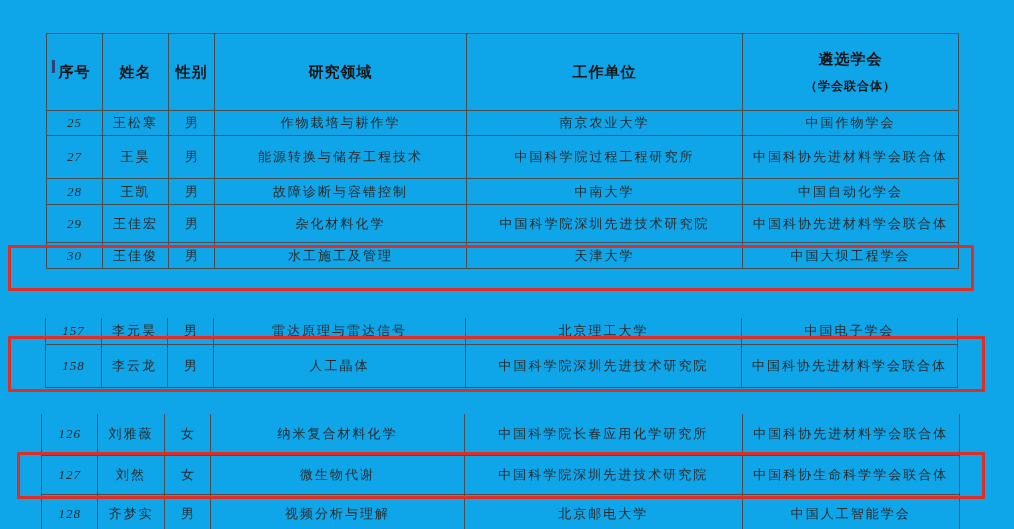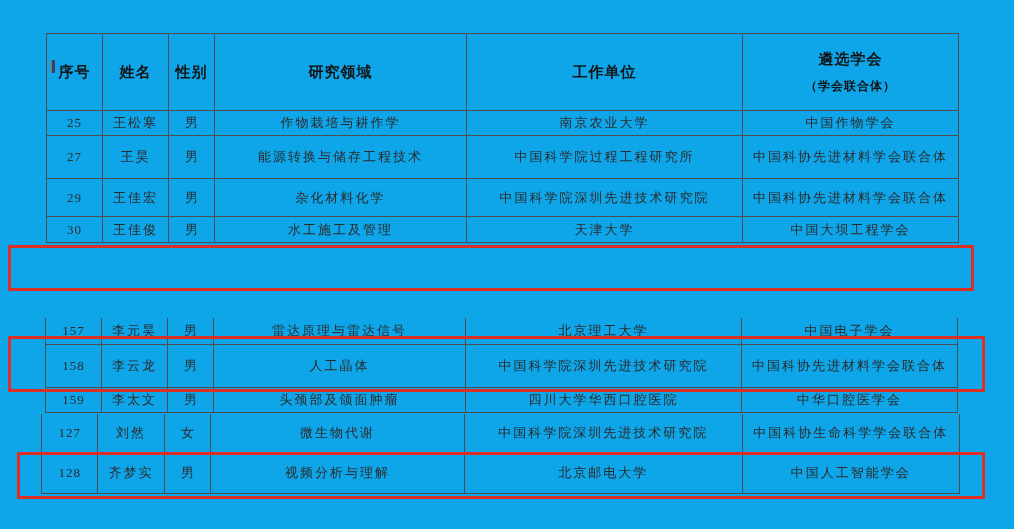--- a/index.html
+++ b/index.html
@@ -29,21 +29,21 @@
     font-size:15px;
     font-weight:700;
     color:#141414;
     letter-spacing:1px;
   }
   .society-head-line2 { margin-top:9px; font-size:12px; }
   td {
     font-size:13px;
     color:#2b2b2b;
   }
-  .c-no   { letter-spacing:1px; }
+  .c-no   { letter-spacing:1px;font-style:italic; }
   .c-name { letter-spacing:2px; }
   .c-gender { letter-spacing:0; }
   .c-field { letter-spacing:2px;margin-left:16px; }
   .c-unit  { letter-spacing:2px;margin-top:8px; }
   .c-society {
     letter-spacing:2px;
     padding:1px 14px;
     line-height:1.35;
     margin-top:24px;
   }
@@ -106,20 +106,28 @@
           <td class="c-society">中国作物学会</td>
         </tr>
         <tr style="height: 43px;">
           <td class="c-no">27</td>
           <td class="c-name">王昊</td>
           <td class="c-gender">男</td>
           <td class="c-field">能源转换与储存工程技术</td>
           <td class="c-unit">中国科学院过程工程研究所</td>
           <td class="c-society">中国科协先进材料学会联合体</td>
         </tr>
+        <tr style="height: 26px;">
+          <td class="c-no">28</td>
+          <td class="c-name">王凯</td>
+          <td class="c-gender">男</td>
+          <td class="c-field">故障诊断与容错控制</td>
+          <td class="c-unit">中南大学</td>
+          <td class="c-society">中国自动化学会</td>
+        </tr>
         <tr style="height: 38px;">
           <td class="c-no">29</td>
           <td class="c-name">王佳宏</td>
           <td class="c-gender">男</td>
           <td class="c-field">杂化材料化学</td>
           <td class="c-unit">中国科学院深圳先进技术研究院</td>
           <td class="c-society">中国科协先进材料学会联合体</td>
         </tr>
         <tr style="height: 26px;">
           <td class="c-no">30</td>
@@ -151,41 +159,41 @@
           <td class="c-society">中国电子学会</td>
         </tr>
         <tr style="height: 43px;">
           <td class="c-no">158</td>
           <td class="c-name">李云龙</td>
           <td class="c-gender">男</td>
           <td class="c-field">人工晶体</td>
           <td class="c-unit">中国科学院深圳先进技术研究院</td>
           <td class="c-society">中国科协先进材料学会联合体</td>
         </tr>
-        <tr style="height: 25px;">
-          <td class="c-no">159</td>
-          <td class="c-name">李太文</td>
-          <td class="c-gender">男</td>
-          <td class="c-field">头颈部及颌面肿瘤</td>
-          <td class="c-unit">四川大学华西口腔医院</td>
-          <td class="c-society">中华口腔医学会</td>
-        </tr>
       </tbody>
   </table>
 
   <table class="frag frag-c no-top">
     <colgroup>
       <col style="width:56px">
         <col style="width:66px">
         <col style="width:46px">
       <col style="width:252px">
         <col style="width:276px">
         <col style="width:216px">
     </colgroup>
     <tbody>
+        <tr style="height: 41px;">
+          <td class="c-no">126</td>
+          <td class="c-name">刘雅薇</td>
+          <td class="c-gender">女</td>
+          <td class="c-field">纳米复合材料化学</td>
+          <td class="c-unit">中国科学院长春应用化学研究所</td>
+          <td class="c-society">中国科协先进材料学会联合体</td>
+        </tr>
         <tr style="height: 39px;">
           <td class="c-no">127</td>
           <td class="c-name">刘然</td>
           <td class="c-gender">女</td>
           <td class="c-field">微生物代谢</td>
           <td class="c-unit">中国科学院深圳先进技术研究院</td>
           <td class="c-society">中国科协生命科学学会联合体</td>
         </tr>
         <tr style="height: 40px;">
           <td class="c-no">128</td>

